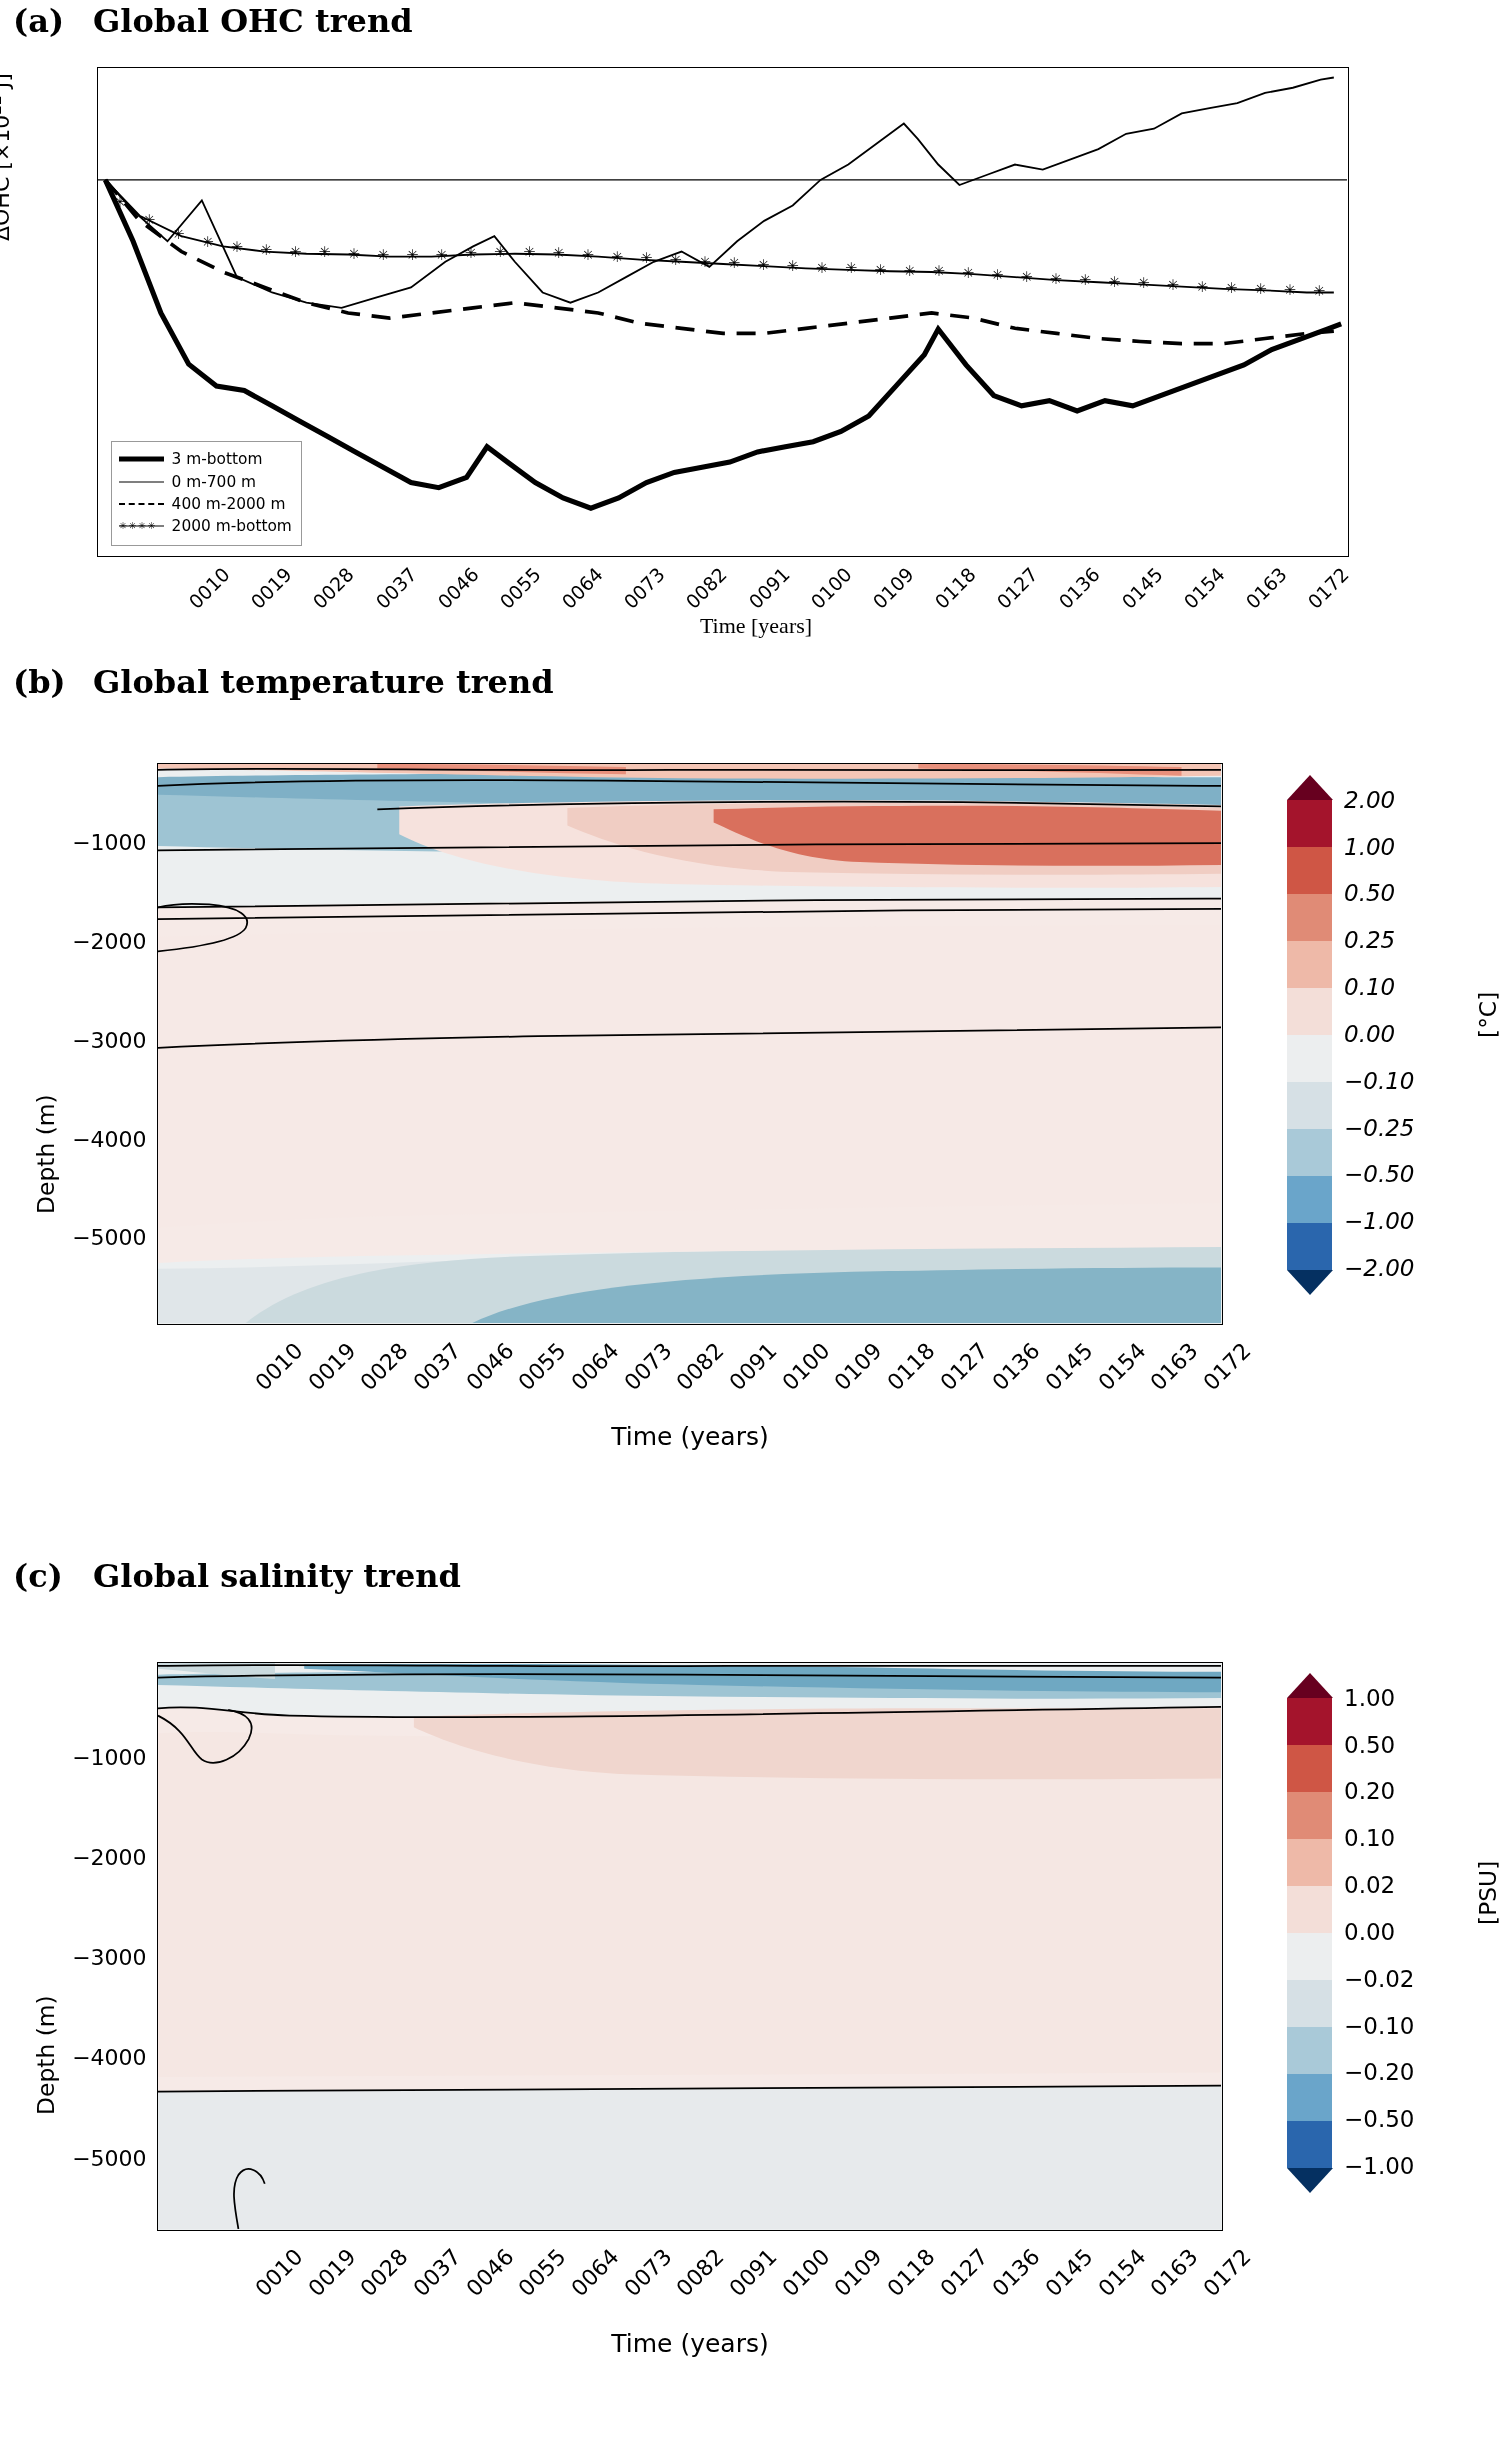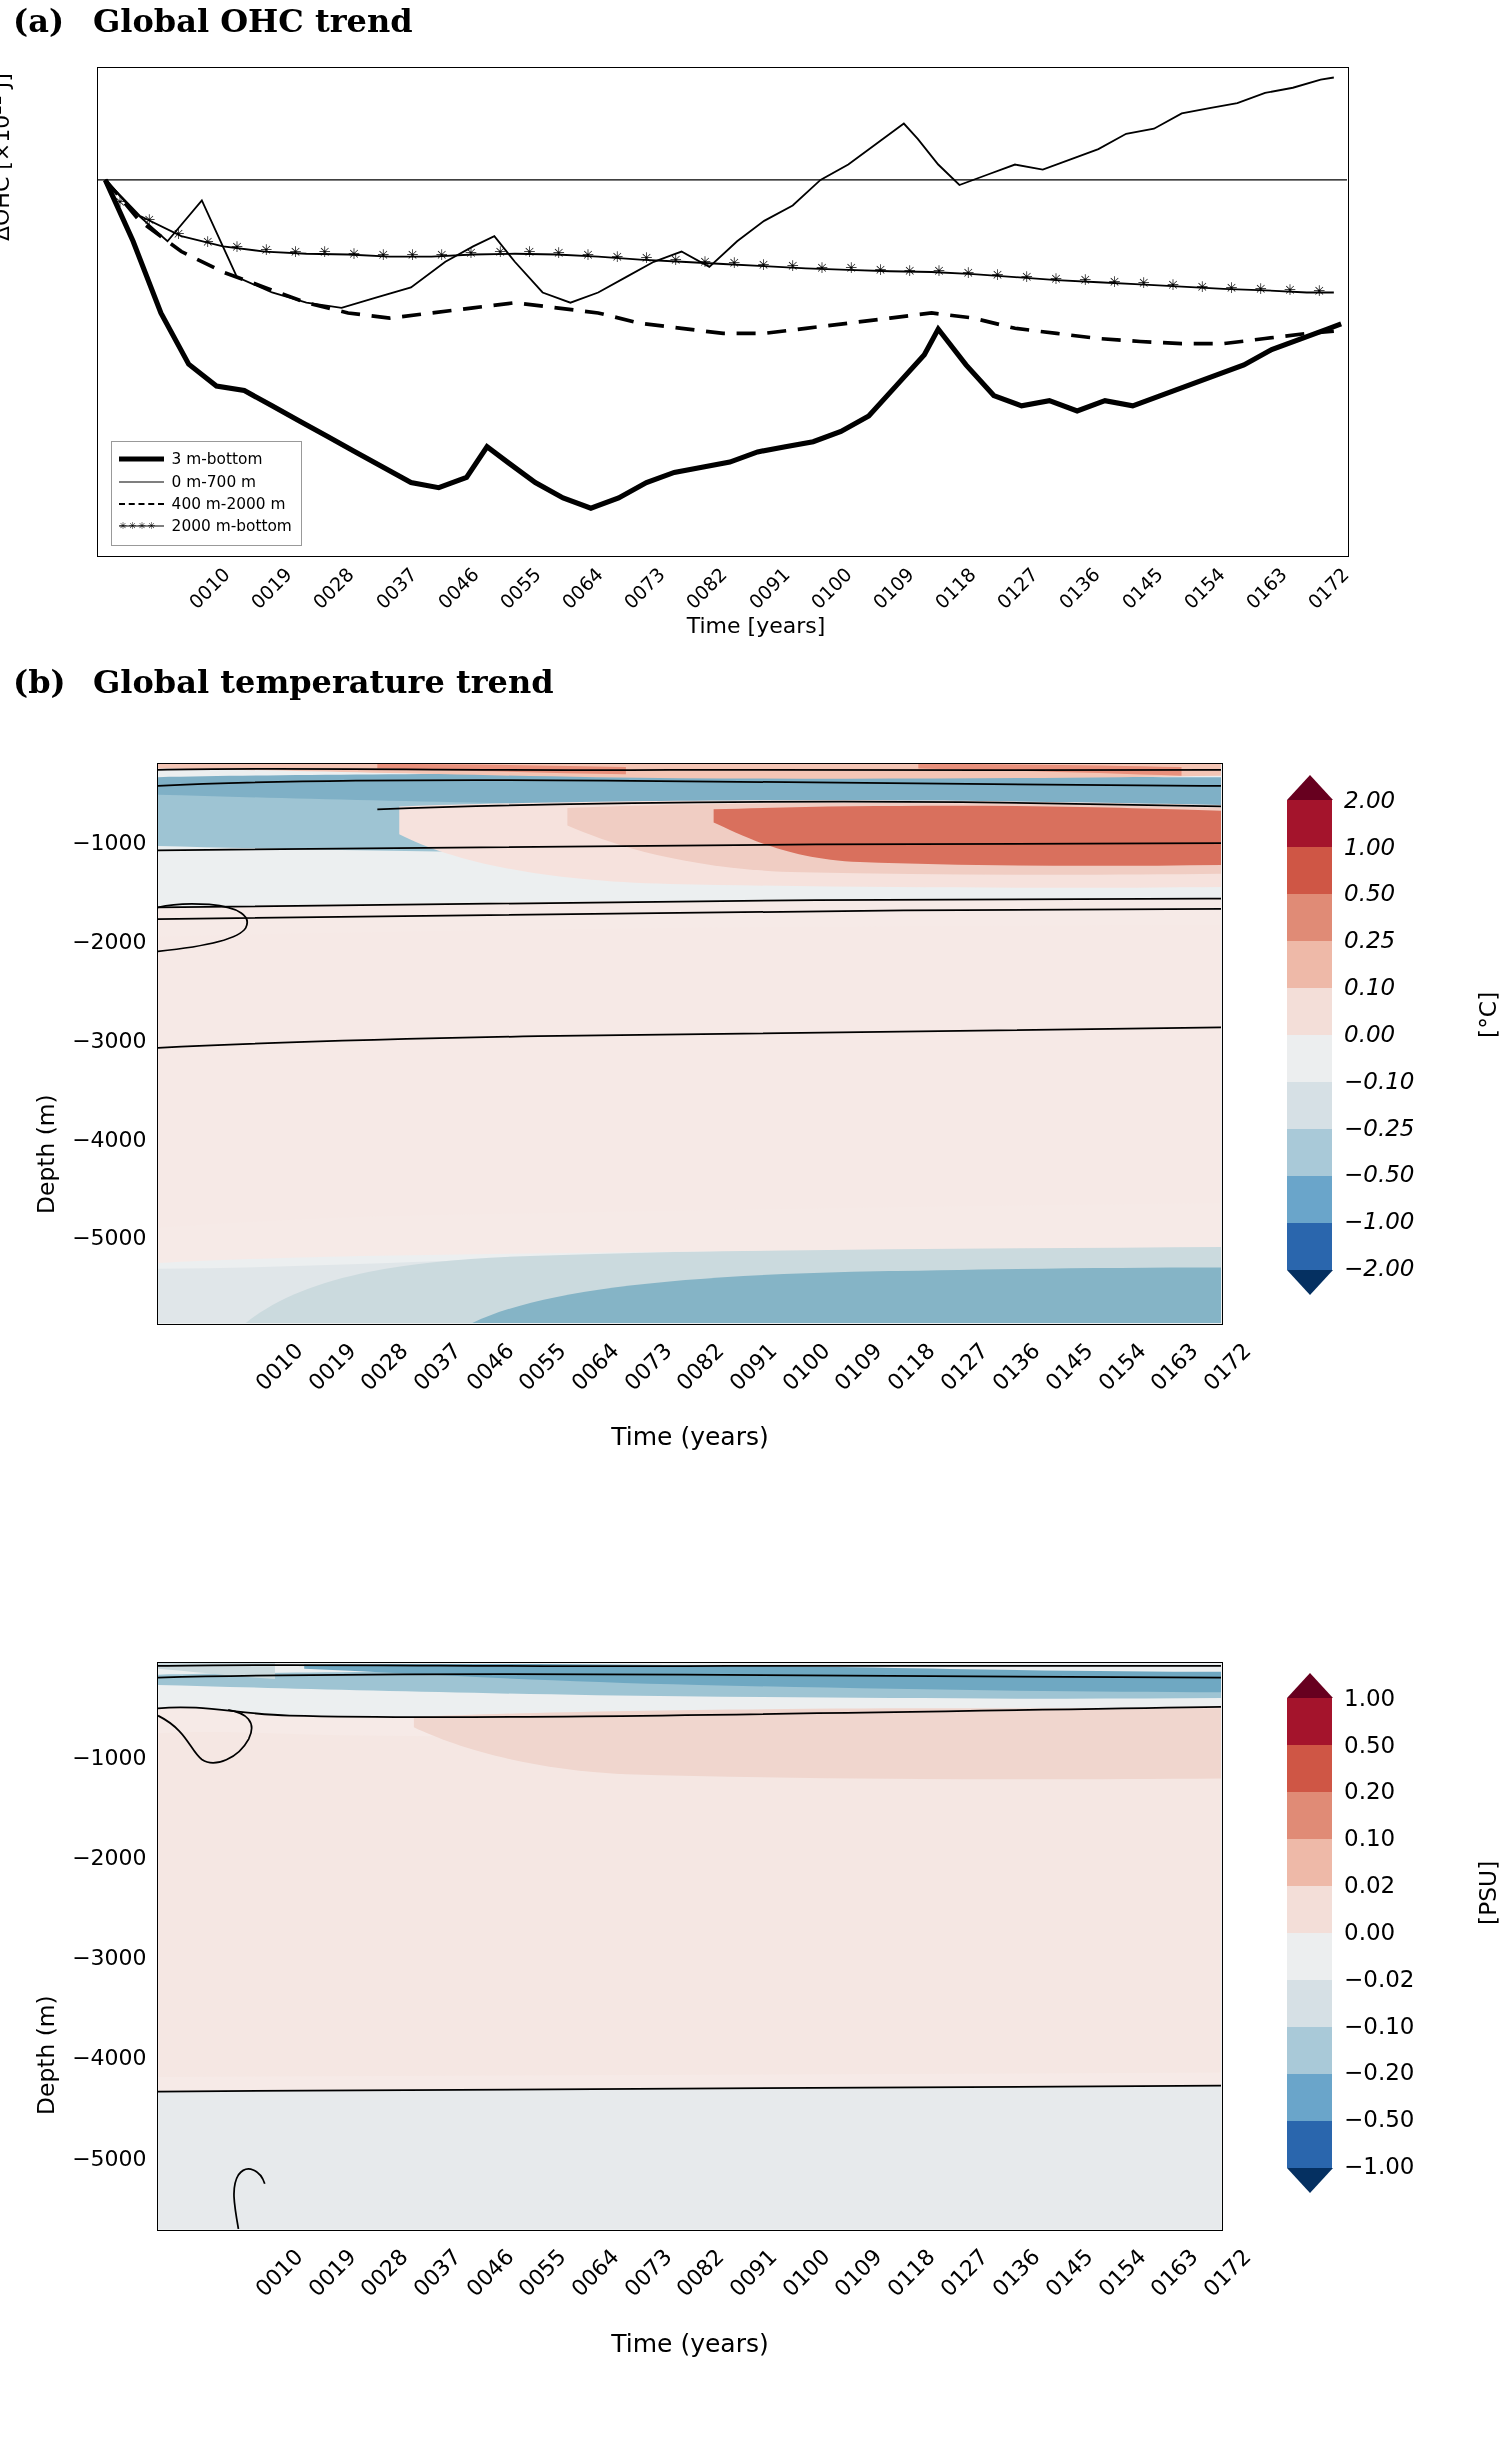--- a/index.html
+++ b/index.html
@@ -54,20 +54,21 @@
     font-size: 22px;
     white-space: nowrap;
   }
   .a-xlabel {
     position: absolute;
     left: 0;
     top: 613px;
     width: 1512px;
     text-align: center;
     font-size: 22px;
+    font-family: Liberation Serif, serif;
   }
   .a-ytick {
     position: absolute;
     right: 0;
     width: 88px;
     text-align: right;
     font-size: 20.5px;
     transform: translateY(-50%);
   }
   .a-ytickwrap { position: absolute; left: 0; top: 67px; width: 91px; height: 490px; }
@@ -384,20 +385,23 @@
     <div class="cbar-tick" style="top:306px;">−0.10</div>
     <div class="cbar-tick" style="top:353px;">−0.25</div>
     <div class="cbar-tick" style="top:399px;">−0.50</div>
     <div class="cbar-tick" style="top:446px;">−1.00</div>
     <div class="cbar-tick" style="top:493px;">−2.00</div>
   </div>
   <div class="cbar-unit" style="left:1474px; top:380px;">[°C]</div>
 </div>
 
 <div class="panel" id="panel-c">
+  <div class="panel-title b">
+    <span class="tag">(c)</span><span>Global salinity trend</span>
+  </div>
 
   <div class="dlabel" style="left:32px; top:563px;">Depth (m)</div>
 
   <div class="ytickc" style="left:14.6px; top:205px;">−1000</div>
   <div class="ytickc" style="left:14.6px; top:305px;">−2000</div>
   <div class="ytickc" style="left:14.6px; top:405px;">−3000</div>
   <div class="ytickc" style="left:14.6px; top:505px;">−4000</div>
   <div class="ytickc" style="left:14.6px; top:606px;">−5000</div>
 
   <div class="cplot" id="plot-c">

